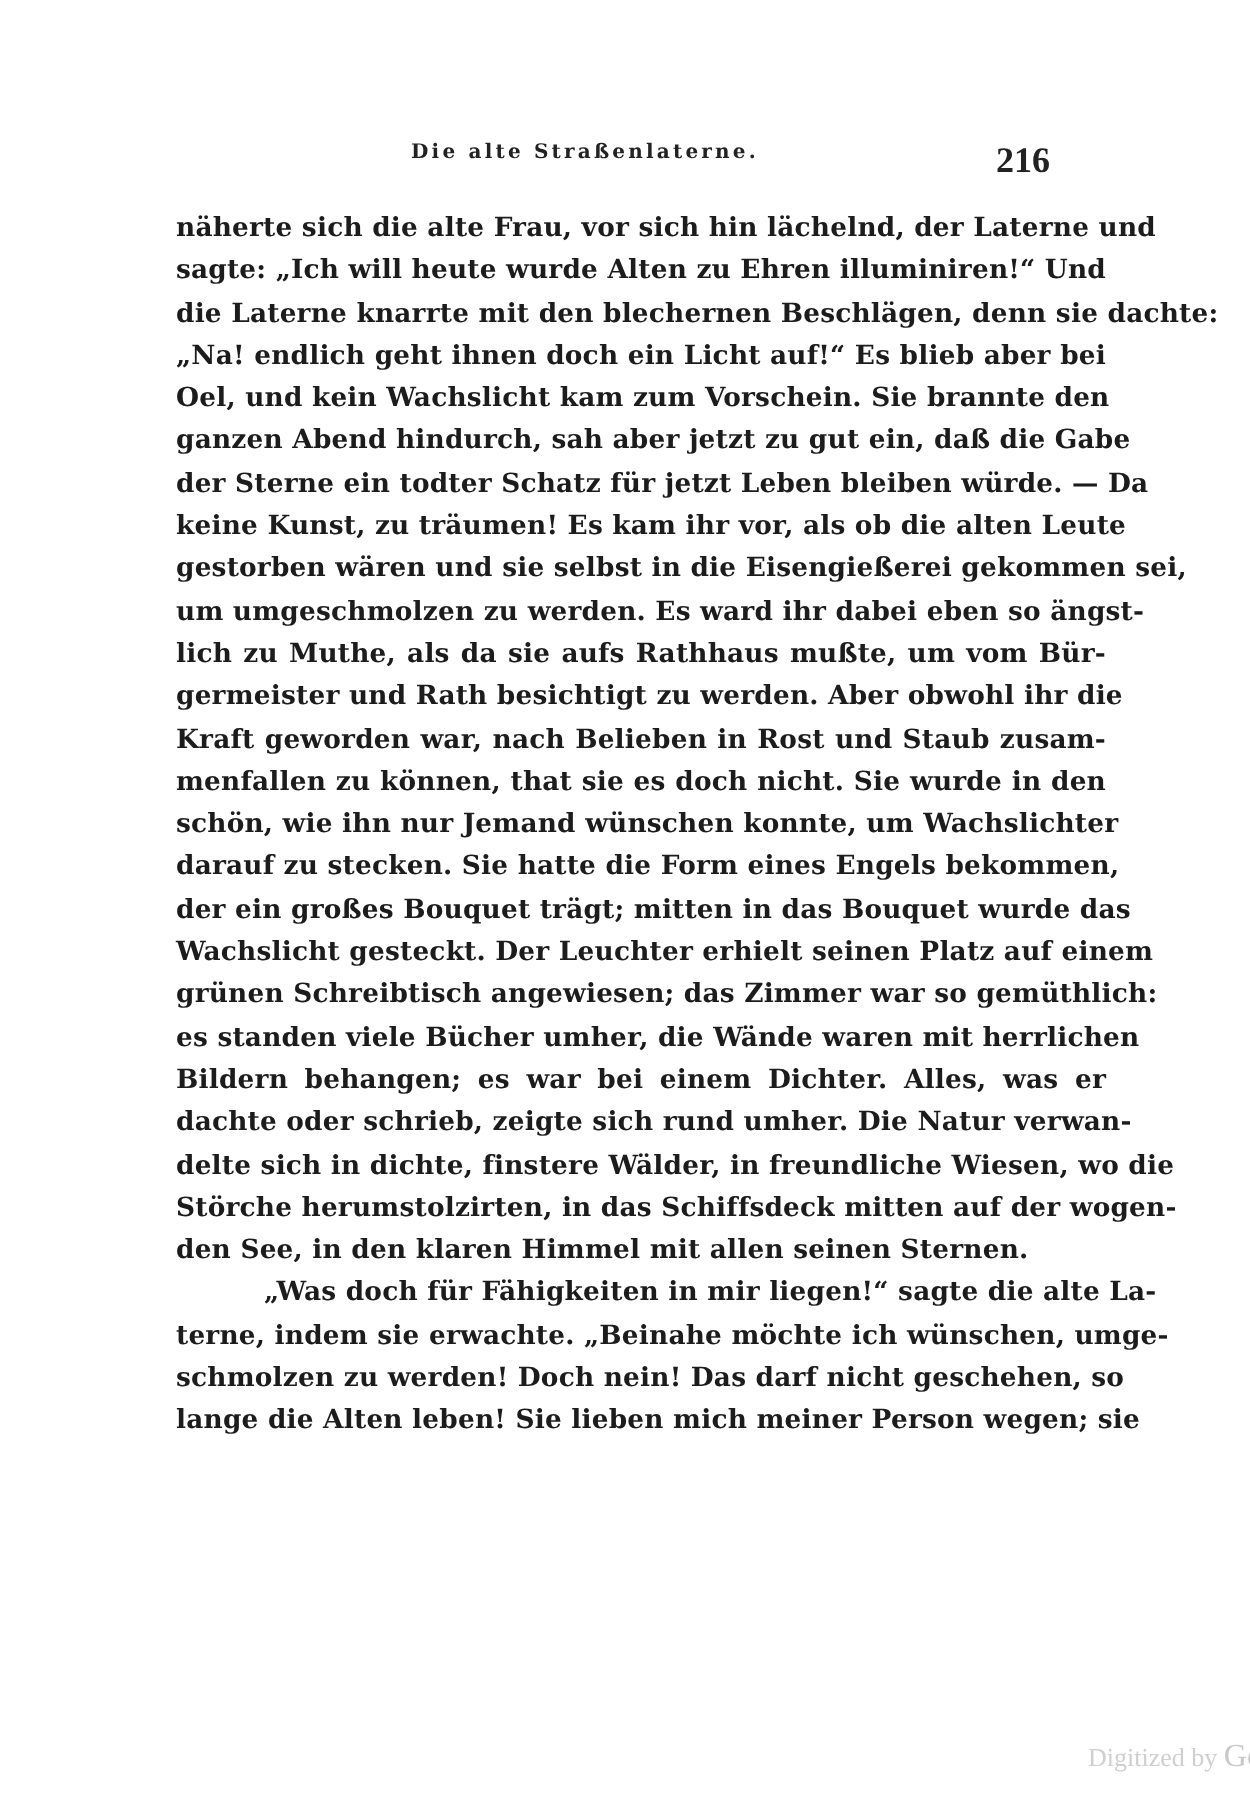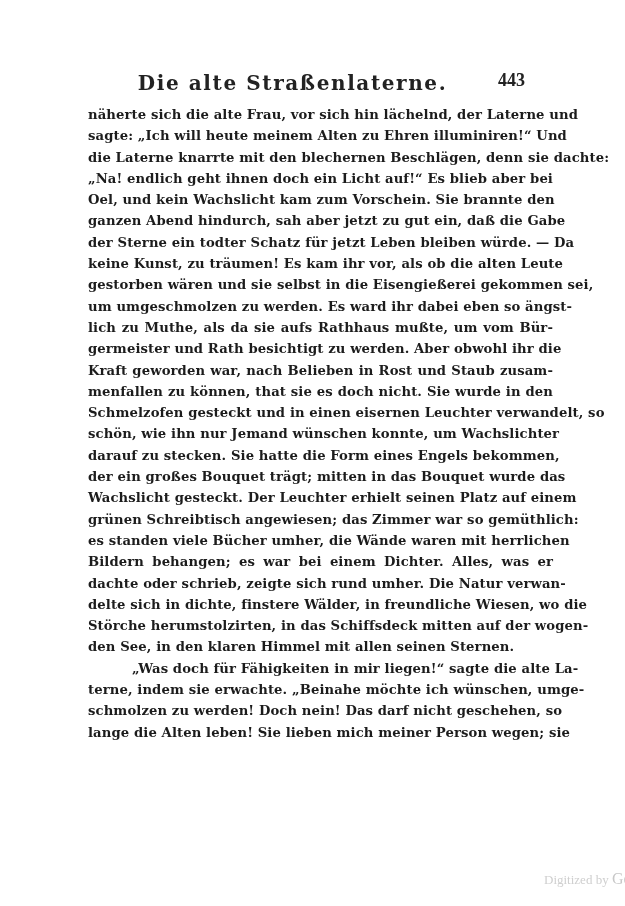--- a/index.html
+++ b/index.html
@@ -25,21 +25,21 @@
       width: 465px;
       height: 22px;
     }
     .running-title {
       position: absolute;
       left: 0;
       width: 100%;
       text-align: center;
       font-family: "DejaVu Serif", serif;
       font-weight: bold;
-      font-size: 20px;
+      font-size: 10px;
       letter-spacing: 1.6px;
       color: #222;
       top: 1px;
     }
     .page-number {
       position: absolute;
       right: 0;
       top: 0;
       font-family: "Liberation Serif", serif;
       font-weight: bold;
@@ -88,39 +88,38 @@
       color: #c8c8c8;
     }
   </style>
 </head>
 <body>
 
 <div class="page">
 
   <div class="running-head">
     <span class="running-title">Die alte Straßenlaterne.</span>
-    <span class="page-number">443</span>
+    <span class="page-number">216</span>
   </div>
 
   <div class="body-text">
     <span class="line">näherte sich die alte Frau, vor sich hin lächelnd, der Laterne und</span>
-    <span class="line">sagte: „Ich will heute meinem Alten zu Ehren illuminiren!“ Und</span>
+    <span class="line">sagte: „Ich will heute wurde Alten zu Ehren illuminiren!“ Und</span>
     <span class="line">die Laterne knarrte mit den blechernen Beschlägen, denn sie dachte:</span>
     <span class="line">„Na! endlich geht ihnen doch ein Licht auf!“ Es blieb aber bei</span>
     <span class="line">Oel, und kein Wachslicht kam zum Vorschein. Sie brannte den</span>
     <span class="line">ganzen Abend hindurch, sah aber jetzt zu gut ein, daß die Gabe</span>
     <span class="line">der Sterne ein todter Schatz für jetzt Leben bleiben würde. — Da</span>
     <span class="line">keine Kunst, zu träumen! Es kam ihr vor, als ob die alten Leute</span>
     <span class="line">gestorben wären und sie selbst in die Eisengießerei gekommen sei,</span>
     <span class="line">um umgeschmolzen zu werden. Es ward ihr dabei eben so ängst-</span>
     <span class="line">lich zu Muthe, als da sie aufs Rathhaus mußte, um vom Bür-</span>
     <span class="line">germeister und Rath besichtigt zu werden. Aber obwohl ihr die</span>
     <span class="line">Kraft geworden war, nach Belieben in Rost und Staub zusam-</span>
     <span class="line">menfallen zu können, that sie es doch nicht. Sie wurde in den</span>
-    <span class="line">Schmelzofen gesteckt und in einen eisernen Leuchter verwandelt, so</span>
     <span class="line">schön, wie ihn nur Jemand wünschen konnte, um Wachslichter</span>
     <span class="line">darauf zu stecken. Sie hatte die Form eines Engels bekommen,</span>
     <span class="line">der ein großes Bouquet trägt; mitten in das Bouquet wurde das</span>
     <span class="line">Wachslicht gesteckt. Der Leuchter erhielt seinen Platz auf einem</span>
     <span class="line">grünen Schreibtisch angewiesen; das Zimmer war so gemüthlich:</span>
     <span class="line">es standen viele Bücher umher, die Wände waren mit herrlichen</span>
     <span class="line">Bildern behangen; es war bei einem Dichter. Alles, was er</span>
     <span class="line">dachte oder schrieb, zeigte sich rund umher. Die Natur verwan-</span>
     <span class="line">delte sich in dichte, finstere Wälder, in freundliche Wiesen, wo die</span>
     <span class="line">Störche herumstolzirten, in das Schiffsdeck mitten auf der wogen-</span>

